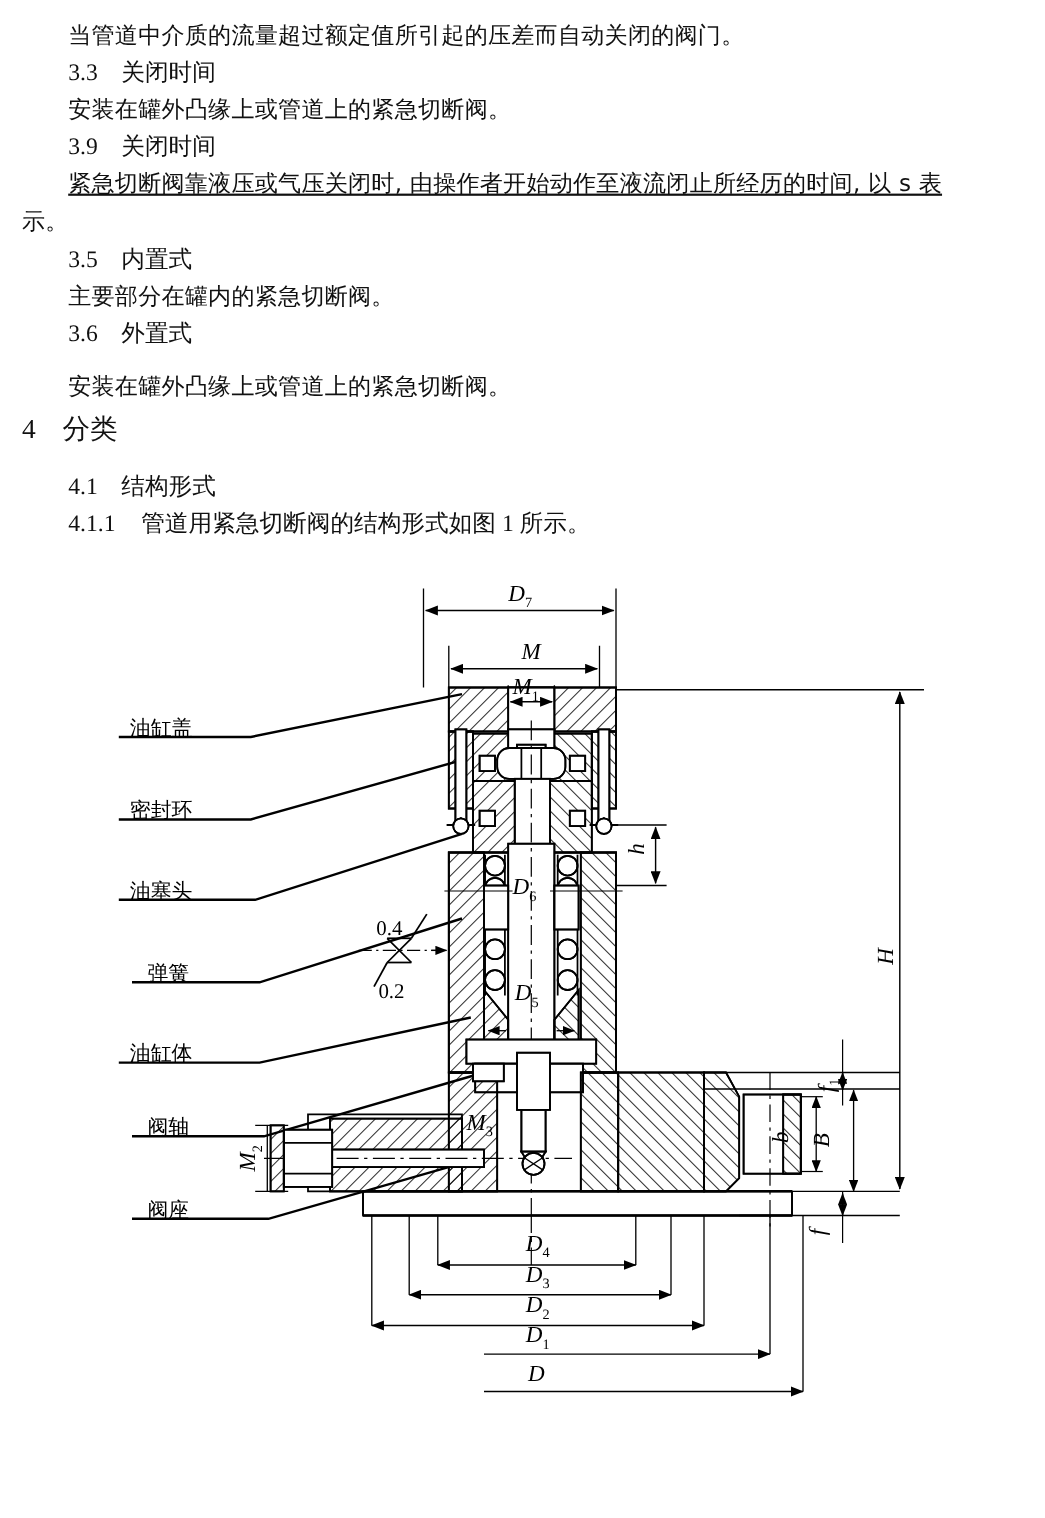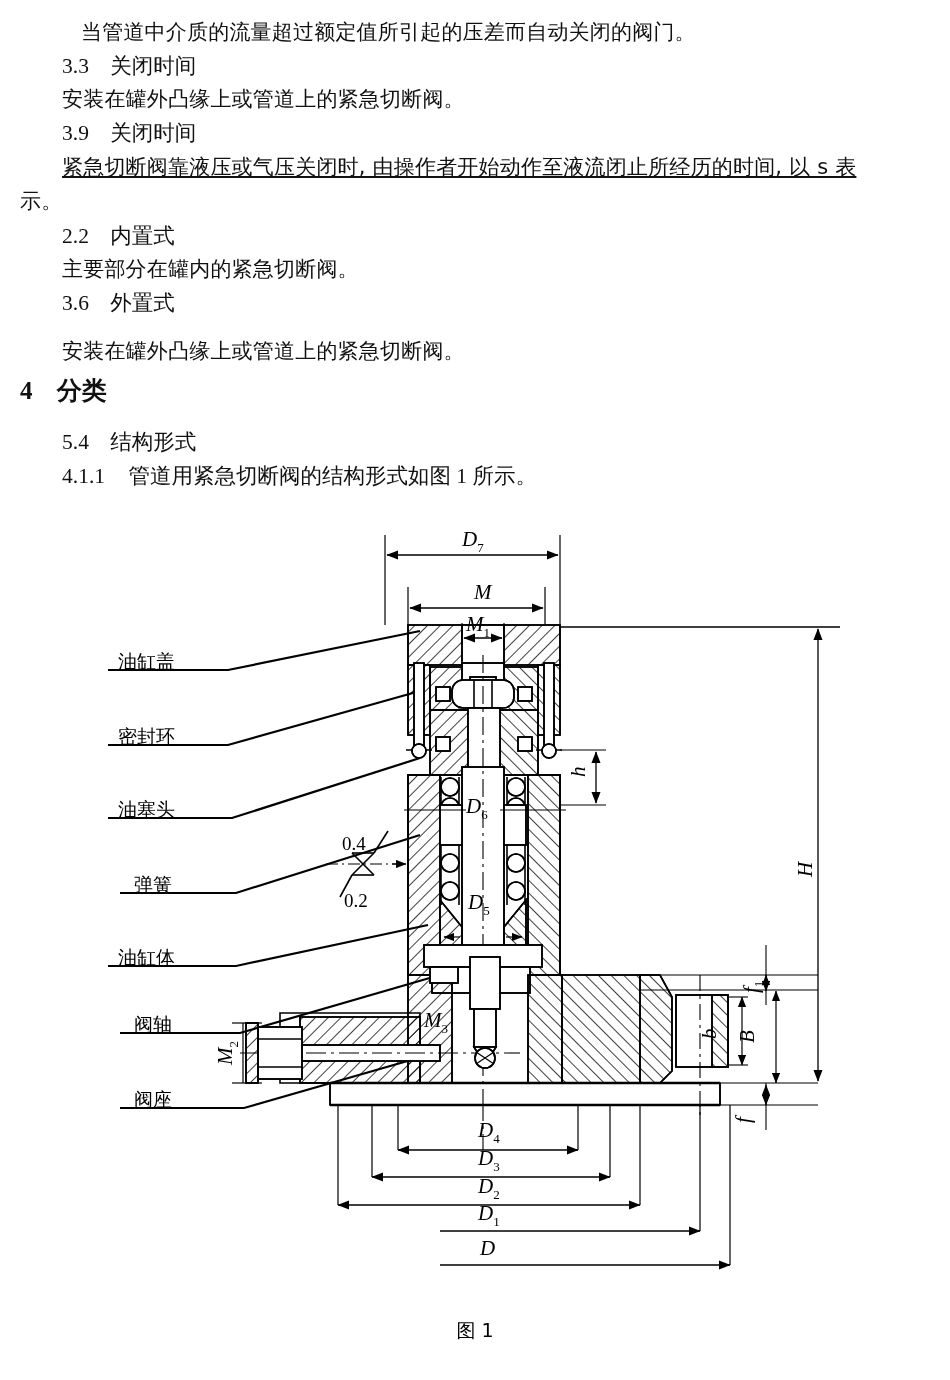--- a/index.html
+++ b/index.html
@@ -7,80 +7,80 @@
     width:950px;height:1380px;position:relative;overflow:hidden;
     font-family:"Liberation Serif","DejaVu Serif",serif;
     color:#000;
   }
   .page{position:absolute;inset:0;}
 
   
   .txt{position:absolute;white-space:nowrap;font-size:21.5px;line-height:1;color:#111;}
   .txt.cjk{font-family:"DejaVu Sans","Liberation Sans",sans-serif;font-size:21px;letter-spacing:.2px;}
   .num{font-family:"Liberation Serif","DejaVu Serif",serif;text-align:center;}
-  .h1{font-size:25px;font-weight:bold;}
+  .h1{font-size:25px;}
 
   
   .fig{position:absolute;left:0;top:505px;width:950px;height:800px;}
   svg{display:block;}
 
   .cap{position:absolute;left:0;top:1318px;width:950px;text-align:center;
        font-family:"DejaVu Sans","Liberation Sans",sans-serif;font-size:19px;}
 
   .lbl{font-family:"DejaVu Sans","Liberation Sans",sans-serif;font-size:19px;}
   .dim{font-family:"Liberation Serif","DejaVu Serif",serif;font-style:italic;font-size:21px;}
   .dimsub{font-family:"Liberation Serif","DejaVu Serif",serif;font-style:normal;font-size:13px;}
   .rgh{font-family:"Liberation Serif","DejaVu Serif",serif;font-size:19px;}
 </style>
 </head>
 <body>
 
 <div class="page">
 
   <div>
 
-    <div class="txt cjk" style="left:62px;top:22px;margin-left:19px;"><span>当管道中介质的流量超过额定值所引起的压差而自动关闭的阀门。</span></div>
+    <div class="txt cjk" style="left:62px;top:22px;"><span>当管道中介质的流量超过额定值所引起的压差而自动关闭的阀门。</span></div>
 
     <div class="txt" style="left:62px;top:56px;">
       <span class="num">3.3</span>
       <span style="display:inline-block;width:16px"></span><span class="cjk">关闭时间</span>
     </div>
 
     <div class="txt cjk" style="left:62px;top:89px;"><span>安装在罐外凸缘上或管道上的紧急切断阀。</span></div>
 
     <div class="txt" style="left:62px;top:123px;">
       <span class="num">3.9</span>
       <span style="display:inline-block;width:16px"></span><span class="cjk">关闭时间</span>
     </div>
 
     <div class="txt cjk" style="left:62px;top:157px;text-decoration:underline;"><span>紧急切断阀靠液压或气压关闭时, 由操作者开始动作至液流闭止所经历的时间, 以 s 表</span></div>
 
     <div class="txt cjk" style="left:20px;top:191px;"><span>示。</span></div>
 
     <div class="txt" style="left:62px;top:226px;">
-      <span class="num">2.2</span>
+      <span class="num">3.5</span>
       <span style="display:inline-block;width:16px"></span><span class="cjk">内置式</span>
     </div>
 
     <div class="txt cjk" style="left:62px;top:259px;"><span>主要部分在罐内的紧急切断阀。</span></div>
 
     <div class="txt" style="left:62px;top:293px;">
       <span class="num">3.6</span>
       <span style="display:inline-block;width:16px"></span><span class="cjk">外置式</span>
     </div>
 
     <div class="txt cjk" style="left:62px;top:341px;"><span>安装在罐外凸缘上或管道上的紧急切断阀。</span></div>
 
     <div class="txt h1" style="left:20px;top:378px;">
       <span class="num">4</span>
       <span style="display:inline-block;width:18px"></span><span class="cjk" style="font-size:25px">分类</span>
     </div>
 
     <div class="txt" style="left:62px;top:432px;">
-      <span class="num">5.4</span>
+      <span class="num">4.1</span>
       <span style="display:inline-block;width:16px"></span><span class="cjk">结构形式</span>
     </div>
 
     <div class="txt" style="left:62px;top:466px;">
       <span class="num">4.1.1</span>
       <span style="display:inline-block;width:18px"></span><span class="cjk">管道用紧急切断阀的结构形式如图 1 所示。</span>
     </div>
   </div>
 
   <div class="fig">
@@ -387,15 +387,14 @@
       <text class="dim" x="480" y="750">D</text>
     </g>
 
     <g>
       <text class="rgh" x="342" y="345">0.4</text>
       <text class="rgh" x="344" y="402">0.2</text>
     </g>
   </svg>
   </div>
 
-  <div class="cap">图 1</div>
 
 </div>
 
 </body></html>

